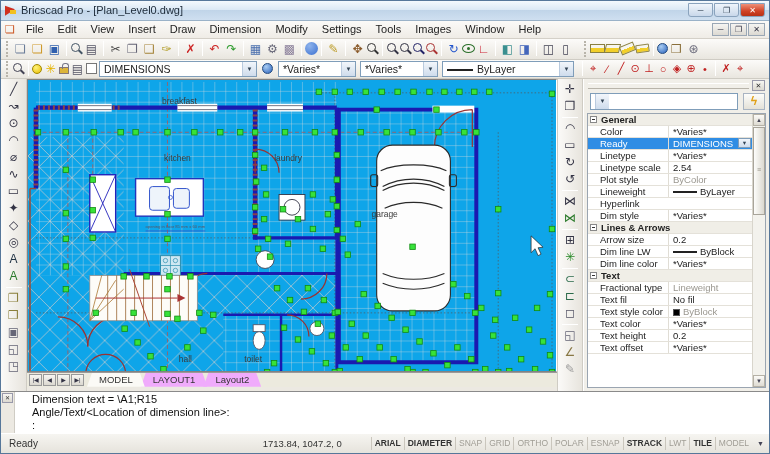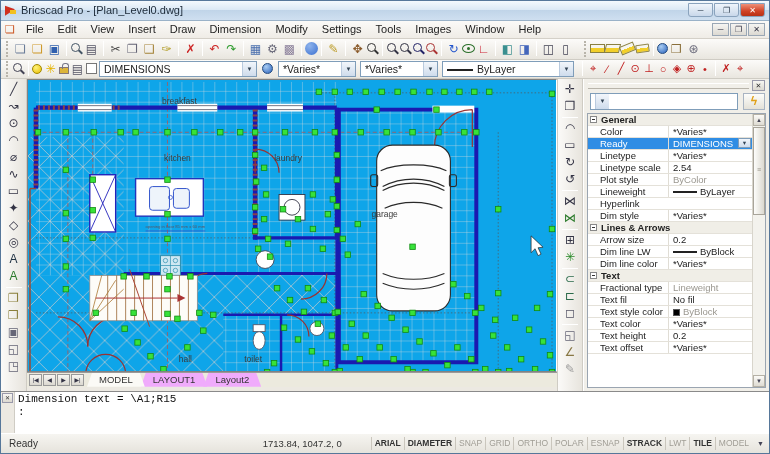--- a/index.html
+++ b/index.html
@@ -98,21 +98,21 @@
   .sbar{width:13px;background:#f3f2ed;border-left:1px solid #d8d5cc;display:flex;flex-direction:column;}
   .sbtn{height:12px;font-size:6px;line-height:11px;text-align:center;color:#445;background:linear-gradient(#fbfaf7,#dedbd2);border:1px solid #b5b1a6;}
   .sthumb{height:88px;margin:1px 0;background:linear-gradient(90deg,#fdfdfb,#dcd9d0);border:1px solid #a8a49a;
           font-size:7px;color:#98948a;text-align:center;line-height:84px;}
   .sbtn.bottom{margin-top:auto;}
   
   .cmd{height:42px;background:#fff;border-top:1px solid #8a8a8a;display:flex;}
   .cmdgutter{width:14px;background:#ece9e2;border-right:1px solid #cfccc4;position:relative;}
   .cmdclose{position:absolute;top:1px;left:1px;width:11px;height:10px;font-size:6px;line-height:9px;text-align:center;
             color:#333;background:linear-gradient(#f7f6f2,#dbd8d0);border:1px solid #99a;}
-  .cmdtext{flex:1;font-family:Liberation Mono, monospace;font-size:11px;line-height:13px;color:#111;padding:1px 3px;}
+  .cmdtext{flex:1;font-family:Liberation Sans, sans-serif;font-size:11px;line-height:13px;color:#111;padding:1px 3px;margin-left:14px;}
   
   .status{height:20px;display:flex;align-items:center;background:linear-gradient(#f6f5f1,#e6e3dc);
           border-top:1px solid #fff;font-size:10px;color:#333;}
   .st-ready{width:285px;padding-left:8px;}
   .st-coords{width:118px;text-align:left;font-size:9.5px;}
   .toggles{display:flex;margin-left:0;align-items:center;height:100%;}
   .tg{padding:0 3px;font-size:8.5px;font-weight:bold;border-left:1px solid #cac6bd;height:13px;line-height:13px;white-space:nowrap;}
   .tg.off{color:#a09d95;font-weight:normal;}
   .st-arrow{font-size:7px;color:#445;padding:0 5px;}
 </style>
@@ -706,20 +706,21 @@
       </div>
     </div>
   </div>
 
   <div class="cmd">
     <div class="cmdgutter">
       <span class="cmdclose">✕</span>
     </div>
     <div class="cmdtext" id="cmdtext">
         <div>Dimension text = \A1;R15</div>
+        <div>Angle/Text/&lt;Location of dimension line&gt;:</div>
         <div>:</div>
       </div>
   </div>
 
   <div class="status">
     <span class="st-ready">Ready</span>
     <span class="st-coords">1713.84, 1047.2, 0</span>
     <span class="toggles" id="toggles">
         <span class="tg">ARIAL</span>
         <span class="tg">DIAMETER</span>

